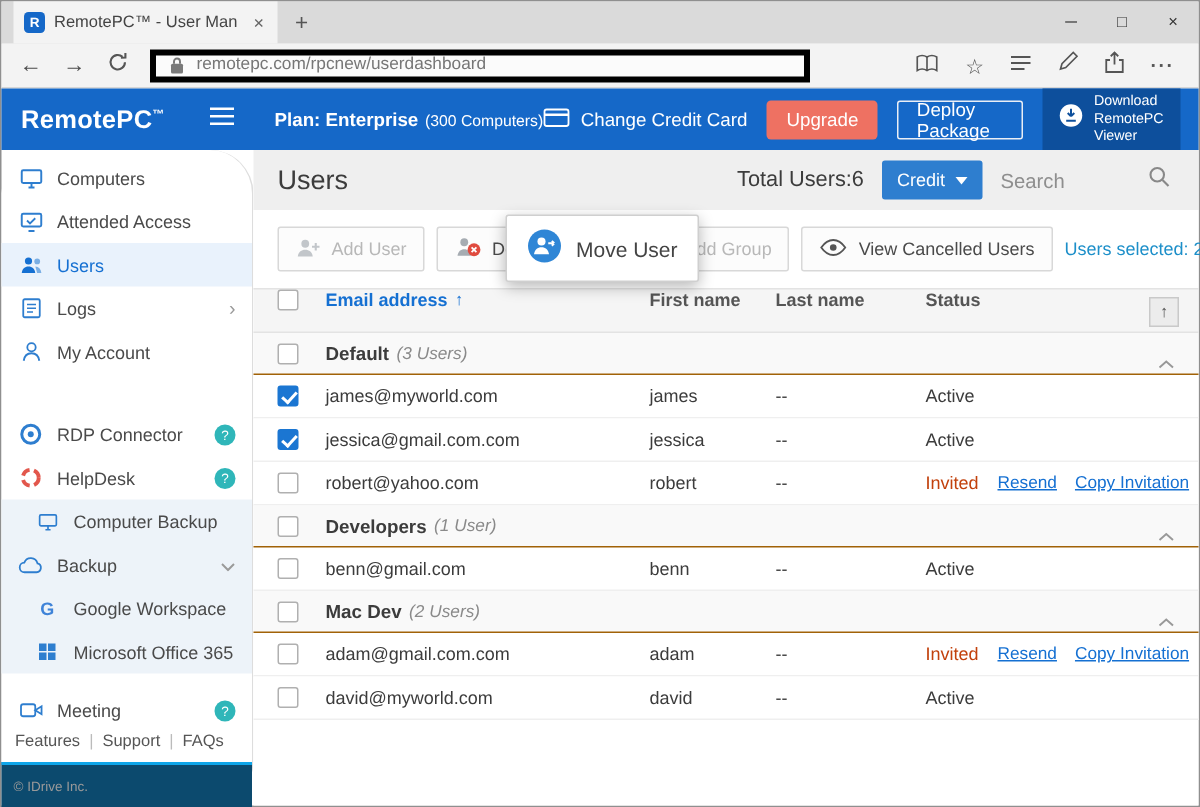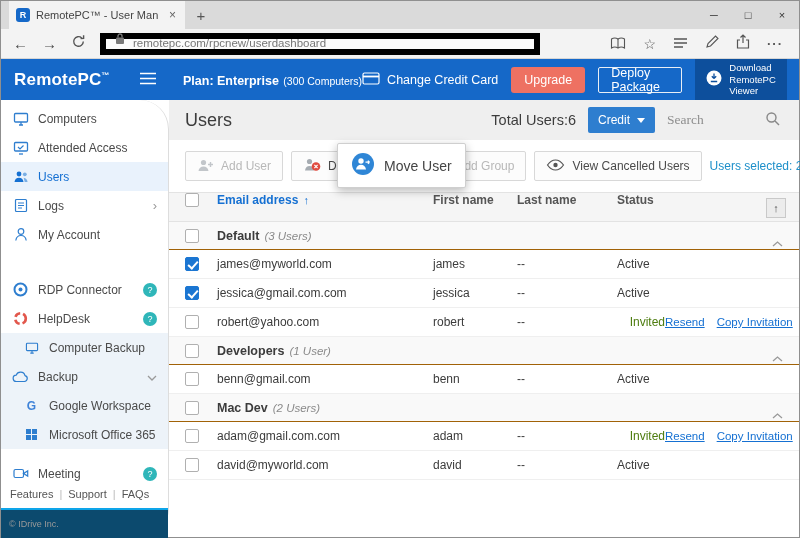--- a/index.html
+++ b/index.html
@@ -12,21 +12,21 @@
   .tab { margin-left:8px; width:176px; background:#f3f3f3; display:flex; align-items:center; gap:6px; padding:0 7px; font-size:11px; color:#444; }
   .tab-title { flex:1; white-space:nowrap; overflow:hidden; }
   .favicon { width:14px; height:14px; border-radius:3px; background:#1568c8; color:#fff; font-size:9px; font-weight:bold; display:flex; align-items:center; justify-content:center; flex:none; }
   .tab-close { color:#666; font-size:12px; padding:0 2px; }
   .newtab-btn { width:32px; display:flex; align-items:center; justify-content:center; color:#555; font-size:15px; }
   .win-controls { position:absolute; right:0; top:0; height:28px; display:flex; }
   .win-btn { width:34px; display:flex; align-items:center; justify-content:center; font-size:11px; color:#333; }
 
   .navbar { height:30px; background:#f3f3f3; border-bottom:1px solid #d6d6d6; display:flex; align-items:center; padding:0 12px; gap:14px; flex:none; }
   .nav-arrow { font-size:15px; color:#4a4a4a; line-height:1; }
-  .addressbar { height:22px; background:#fbfbfb; border:6px solid #000000; display:flex; align-items:flex-end; gap:8px; padding:0 9px; width:440px; }
+  .addressbar { height:22px; background:#fbfbfb; border:4px solid #000000; display:flex; align-items:flex-start; gap:8px; padding:0 9px; width:440px; }
   .url-text { font-size:11.5px; color:#767676; }
   .nav-right { margin-left:auto; display:flex; align-items:center; gap:17px; padding-right:4px; }
   .more-glyph { font-size:13px; color:#555; letter-spacing:1px; font-weight:bold; }
   .star-glyph { font-size:14px; color:#555; }
 
   
   .appbar { height:41px; background:#1568c8; display:flex; align-items:center; color:#fff; flex:none; }
   .brand-wrap { width:168px; flex:none; display:flex; align-items:center; justify-content:space-between; padding:0 12px 0 13px;gap:20px; }
   .brand { font-size:17px; font-weight:bold; letter-spacing:.2px; }
   .brand sup { font-size:8px; }
@@ -65,21 +65,21 @@
 
   
   .main { flex:1; display:flex; flex-direction:column; min-width:0; background:#fff; }
   .main-header { height:40px; flex:none; background:#efefef; display:flex; align-items:center; padding:0 14px 0 16px; gap:12px; }
   .page-title { font-size:18px; color:#3c3c3c; }
   .mh-spacer { flex:1; }
   .total-users { font-size:14.5px; color:#3c3c3c; white-space:nowrap; }
   .groups-btn { background:#2e7ecf; color:#fff; font-size:12px; height:26px; padding:0 10px; display:flex; align-items:center; gap:7px; border-radius:2px; }
   .caret-down { width:0; height:0; border-left:4px solid transparent; border-right:4px solid transparent; border-top:5px solid #fff; }
   .search-wrap { display:flex; align-items:center; gap:6px; width:118px; }
-  .search-input { border:none; background:transparent; outline:none; font-size:13.5px; color:#be185d; width:92px; font-family:Liberation Serif, serif; }
+  .search-input { border:none; background:transparent; outline:none; font-size:13.5px; color:#be185d; width:92px; font-family:Liberation Sans, sans-serif; }
   .search-input::placeholder { color:#8e8e8e; }
 
   .toolbar { height:52px; flex:none; display:flex; align-items:center; gap:8px; padding:0 14px 0 16px; position:relative; background:#fff; }
   .tb-btn { height:30px; border:1px solid #d8d8d8; background:#fcfcfc; border-radius:2px; display:flex; align-items:center; gap:7px; padding:0 11px; font-size:12px; color:#4a4a4a; white-space:nowrap; }
   .tb-btn.disabled { color:#b8b8b8; }
   .tb-spacer { width:78px; height:30px; }
   .move-card { position:absolute; left:168px; top:3px; height:45px; background:#fff; border:1px solid #cfcfcf; border-radius:2px; box-shadow:0 3px 10px rgba(0,0,0,.28); display:flex; align-items:center; gap:9px; padding:0 13px; font-size:14px; color:#444; z-index:5; }
   .selected-count { margin-left:auto; font-size:12px; color:#1d8fc9; white-space:nowrap; }
 
   .table-head { height:30px; flex:none; background:#f5f5f5; border-top:1px solid #e3e3e3; border-bottom:1px solid #e3e3e3; display:flex; align-items:flex-start; padding-left:16px; font-size:12px; font-weight:bold; color:#555; position:relative; }
@@ -95,21 +95,21 @@
   .cb { width:14px; height:14px; border:1px solid #b0b0b0; border-radius:2px; background:#fff; position:relative; }
   .cb.checked { background:#1b76d2; border-color:#1b76d2; }
   .cb.checked::after { content:""; position:absolute; left:4px; top:1px; width:4px; height:8px; border:solid #fff; border-width:0 2px 2px 0; transform:rotate(42deg); }
 
   .group-row { height:28px; flex:none; background:#f9f9f9; border-bottom:1px solid #a16207; display:flex; align-items:center; padding-left:16px; position:relative; }
   .group-name { font-size:12.5px; font-weight:bold; color:#3c3c3c; }
   .group-count { font-size:11.5px; font-style:italic; color:#8a8a8a; margin-left:5px; }
   .group-chevron { position:absolute; right:16px; top:11px; }
 
   .data-row { height:29px; flex:none; border-bottom:1px solid #efefef; display:flex; align-items:center; padding-left:16px; font-size:12px; color:#3c3c3c; background:#fff; }
-  .status-invited { color:#4d7c0f;text-align:right; }
+  .status-invited { color:#c2410c; }
   .inv-link { font-size:11.5px; color:#1570d2; text-decoration:underline; margin-right:12px; white-space:nowrap; }
 </style>
 </head>
 <body>
 
 <div class="window">
 
   <div class="tabstrip">
     <div class="tab">
       <span class="favicon">R</span>

